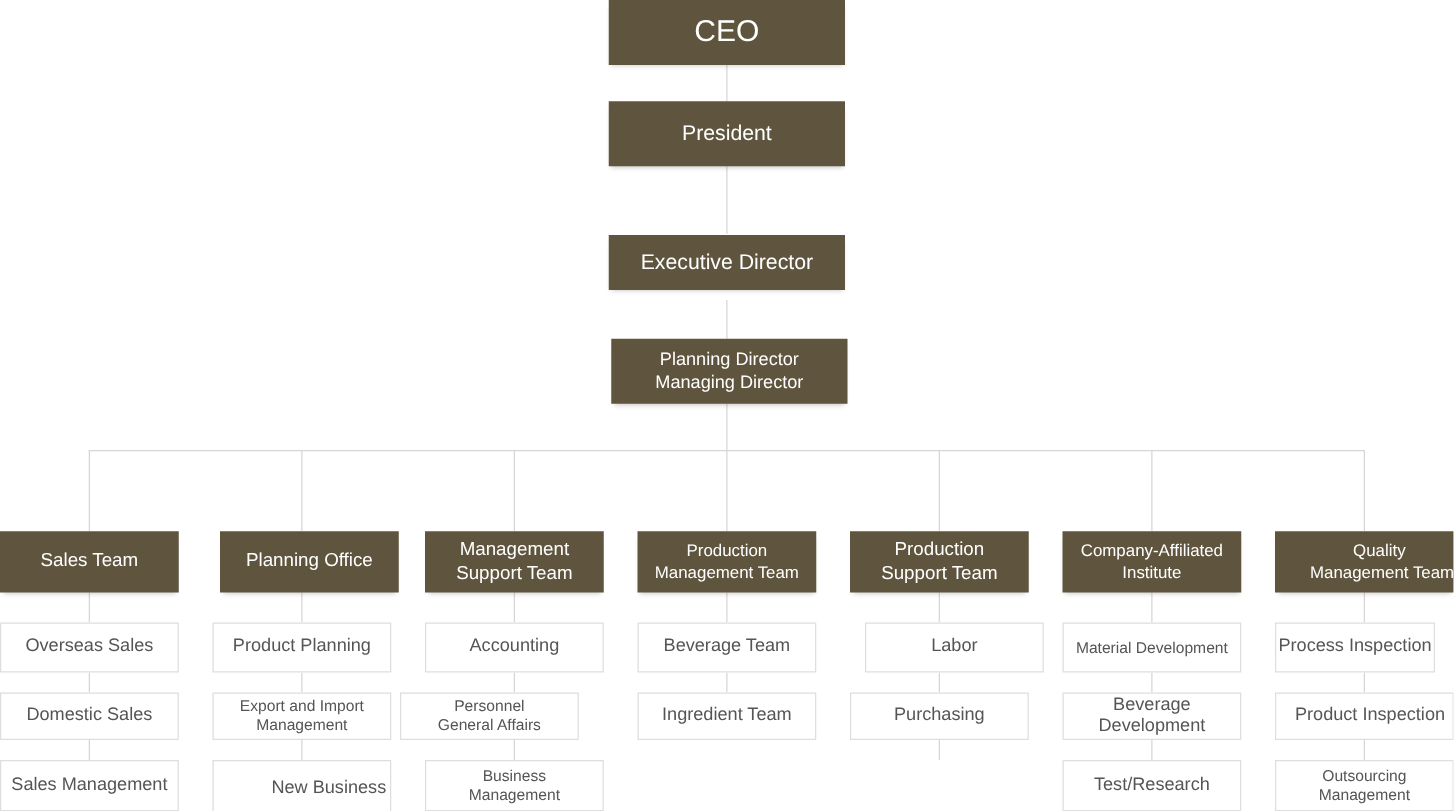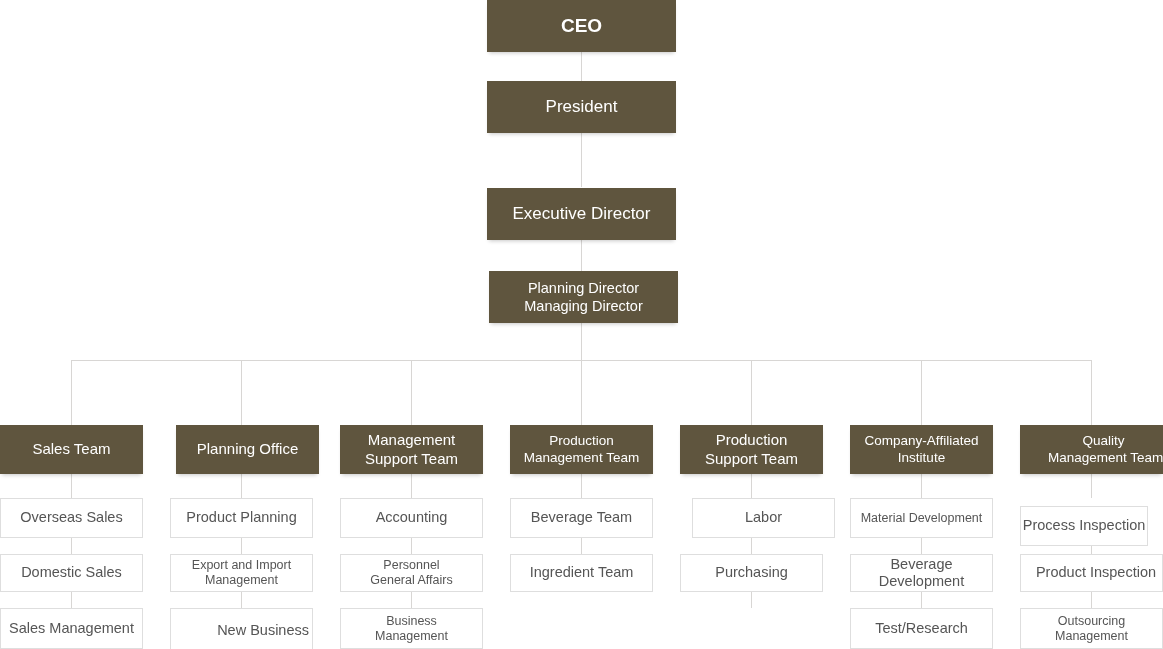--- a/index.html
+++ b/index.html
@@ -43,21 +43,21 @@
     box-sizing: border-box;
     box-shadow: 0 3px 4px -2px rgba(0,0,0,0.22);
     line-height: 1.25;
     padding: 0 4px;
   }
   .dark-box .lines {
     width: 100%;
   }
   .dark-box .ln { display: block; white-space: nowrap; }
 
-  .exec-1 { font-size: 19px; font-weight: bold; }
+  .exec-1 { font-size: 24px; }
   .exec-2 { font-size: 17px; }
   .exec-3 { font-size: 17px; }
   .exec-4 { font-size: 14.5px; }
 
   .dept-head { font-size: 15px; }
   .dept-head.small { font-size: 13.5px; }
 
   
   .light-box {
     position: absolute;
@@ -128,21 +128,21 @@
       <span class="ln">CEO</span>
     </span>
   </div>
 
   <div class="dark-box exec-2" style="left:487px; top:81px; width:189px; height:52px;">
     <span class="lines">
       <span class="ln">President</span>
     </span>
   </div>
 
-  <div class="dark-box exec-3" style="left:487px; top:188px; width:189px; height:52px;">
+  <div class="dark-box exec-3" style="left:487px; top:188px; width:189px; height:44px;">
     <span class="lines">
       <span class="ln">Executive Director</span>
     </span>
   </div>
 
   <div class="dark-box exec-4" style="left:489px; top:271px; width:189px; height:52px;">
     <span class="lines">
       <span class="ln">Planning Director</span>
       <span class="ln">Managing Director</span>
     </span>
@@ -226,21 +226,21 @@
     <span class="lines">
         <span class="ln">New Business</span>
       </span>
   </div>
 
   <div class="light-box" style="left:340px; top:498px; width:143px; height:40px;">
     <span class="lines">
         <span class="ln">Accounting</span>
       </span>
   </div>
-  <div class="light-box small-text" style="left:340px; top:554px; width:143px; height:38px;">
+  <div class="light-box small-text" style="left:320px; top:554px; width:143px; height:38px;">
     <span class="lines">
       <span class="ln">Personnel</span>
       <span class="ln">General Affairs</span>
     </span>
   </div>
   <div class="light-box small-text" style="left:340px; top:608px; width:143px; height:41px;">
     <span class="lines">
       <span class="ln">Business</span>
       <span class="ln">Management</span>
     </span>
@@ -278,21 +278,21 @@
       <span class="ln">Beverage</span>
       <span class="ln">Development</span>
     </span>
   </div>
   <div class="light-box" style="left:850px; top:608px; width:143px; height:41px;">
     <span class="lines">
         <span class="ln">Test/Research</span>
       </span>
   </div>
 
-  <div class="light-box" style="left:1020px; top:498px; width:128px; height:40px;margin-top:8px;">
+  <div class="light-box" style="left:1020px; top:498px; width:128px; height:40px;">
     <span class="lines">
         <span class="ln">Process Inspection</span>
       </span>
   </div>
   <div class="light-box" style="left:1020px; top:554px; width:143px; height:38px;padding-left:12px;">
     <span class="lines">
         <span class="ln">Product Inspection</span>
       </span>
   </div>
   <div class="light-box small-text" style="left:1020px; top:608px; width:143px; height:41px;text-align:center;">

